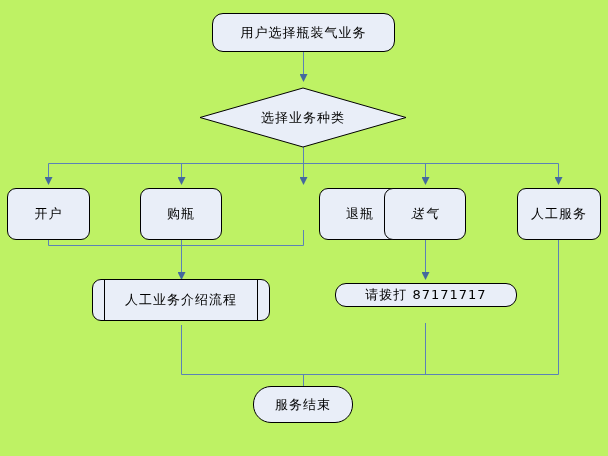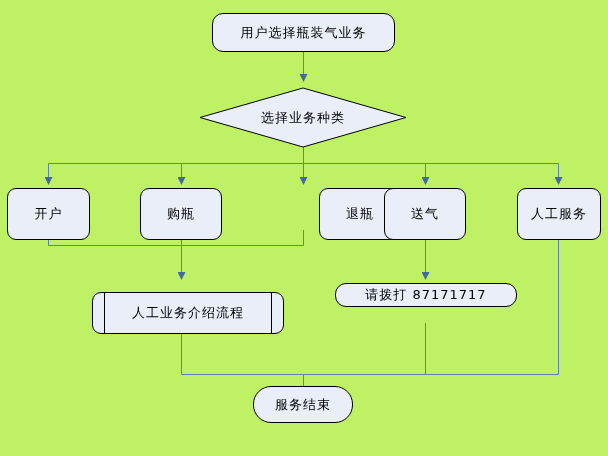--- a/index.html
+++ b/index.html
@@ -35,23 +35,23 @@
     letter-spacing: 1px;
     text-align: center;
     white-space: nowrap;
   }
   .terminator-start { left: 212px; top: 13px;  width: 183px; height: 39px; border-radius: 11px; }
   .terminator-end   { left: 253px; top: 386px; width: 100px; height: 37px; border-radius: 18px; text-align: center; }
   .proc             { top: 188px; height: 52px; border-radius: 9px; }
   .proc-1 { left: 7px;   width: 83px; }
   .proc-2 { left: 140px; width: 82px; }
   .proc-3 { left: 278px; width: 82px; margin-left: 41px; }
-  .proc-4 { left: 384px; width: 82px; }
+  .proc-4 { left: 384px; width: 82px; font-style: italic; }
   .proc-5 { left: 517px; width: 84px; text-align: center; }
-  .predefined { left: 92px;  top: 292px; width: 192px; height: 42px; border-radius: 9px; align-items: center; }
+  .predefined { left: 92px;  top: 279px; width: 178px; height: 42px; border-radius: 9px; align-items: center; }
   .callbox    { left: 335px; top: 283px; width: 182px; height: 24px; border-radius: 11px; }
   .inner-bar {
     position: absolute;
     top: 0;
     bottom: 0;
     width: 0;
     border-left: 1px solid #000000;
   }
   .inner-bar.left  { left: 11px; }
   .inner-bar.right { right: 11px; }

